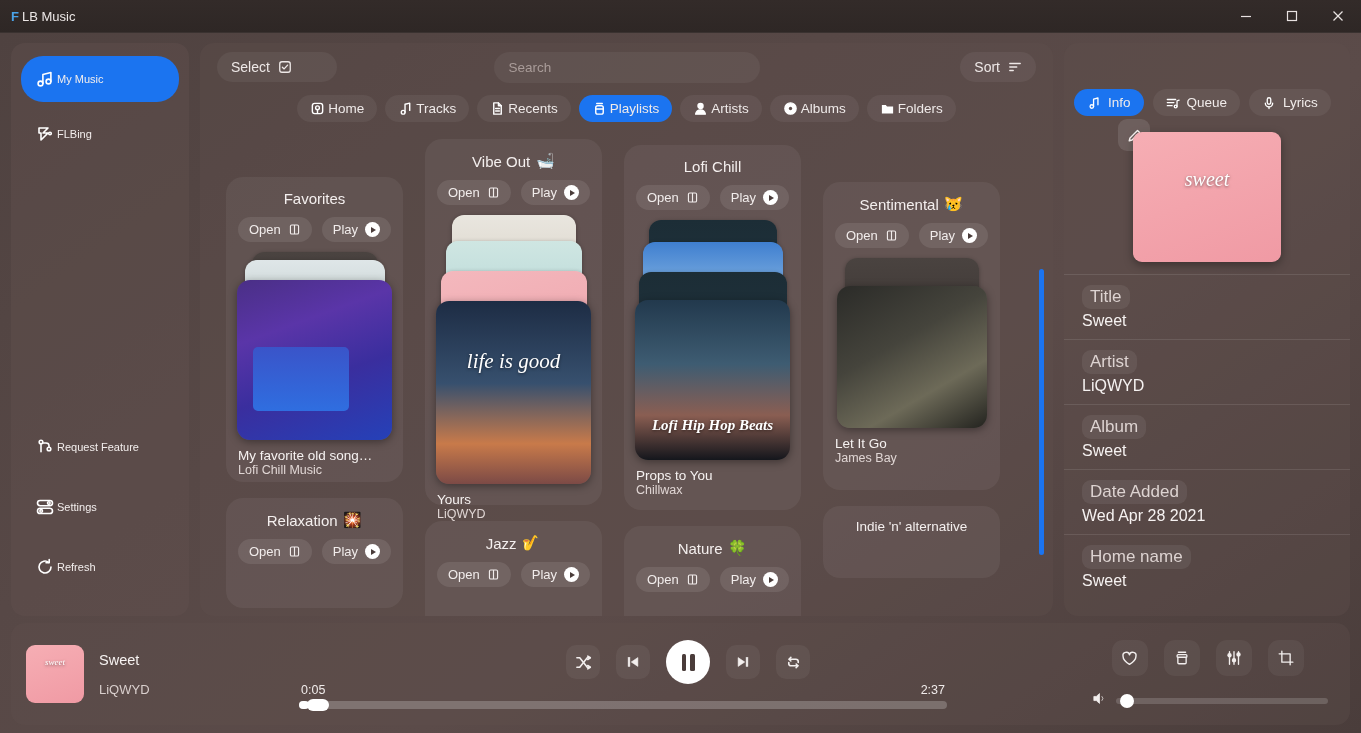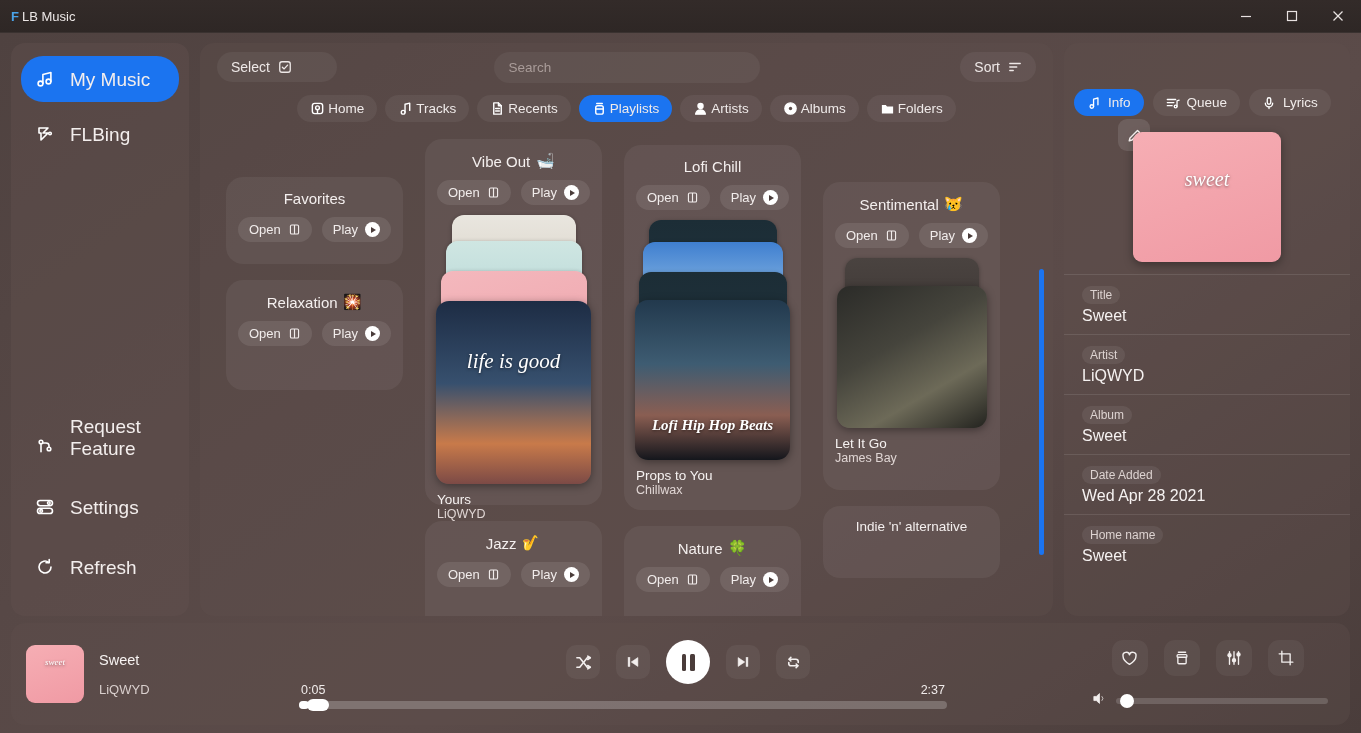--- a/index.html
+++ b/index.html
@@ -36,25 +36,25 @@
   
   #sidebar{
     width:178px; flex:none;
     background:rgba(97,81,78,0.42);
     border-radius:14px;
     padding:13px 0 12px 0;
     display:flex; flex-direction:column;
     height:573px;
   }
   .side-item{
-    display:flex; align-items:flex-end; gap:13px;
+    display:flex; align-items:center; 
     margin:0 10px 9px 10px;
     padding:11px 12px;
     border-radius:22px;
-    font-size:19px;
+    font-size:11px;
     color:#f3eeed;
     cursor:pointer;
   }
   .side-item.active{ background:#1b74f0; }
   .side-item .ico{ width:24px; height:24px; display:flex; align-items:center; justify-content:center; flex:none;}
   .side-item .ico svg{ stroke:#fff; fill:none; stroke-width:1.6; stroke-linecap:round; stroke-linejoin:round;}
   .side-spacer{ flex:1; }
   .side-bottom .side-item{ margin-bottom:14px; }
   .side-bottom .lbl{ line-height:1.12; }
 
@@ -226,21 +226,21 @@
   #editart svg{ stroke:#f3eeed; fill:none; stroke-width:1.5; stroke-linecap:round; stroke-linejoin:round;}
 
   .inforow{
     border-top:1px solid rgba(255,255,255,0.10);
     padding:10px 18px 9px 18px;
   }
   .inforow .k{
     display:inline-block;
     background:rgba(255,255,255,0.07);
     border-radius:9px; padding:2px 8px;
-    font-size:12px; color:#ddd3d1;
+    font-size:17px; color:#ddd3d1;
   }
   .inforow .v{ font-size:16px; color:#f6f2f1; margin-top:3px; }
 
   
   #player{
     position:absolute; left:11px; right:11px; bottom:8px; height:102px;
     background:rgba(97,81,78,0.32);
     border-radius:14px;
     display:flex; align-items:stretch;
   }
@@ -465,20 +465,29 @@
                     <line x1="8" y1="2.5" x2="8" y2="13.5"></line>
                   </svg>
               </div>
               <div class="plbtn">
                 <span>Play</span>
                 <span class="playdot">
                     <i></i>
                   </span>
               </div>
             </div>
+            <div class="stack" style="height:218px">
+              <div class="layer art-gray" style="width:126px;height:150px;top:0;margin-left:-63px;"></div>
+              <div class="layer art-beach" style="width:140px;height:152px;top:8px;margin-left:-70px;"></div>
+              <div class="top art-bedroom" style="width:155px;height:160px;margin-top:28px;"></div>
+              <div class="meta">
+                <div class="t">My favorite old song…</div>
+                <div class="a">Lofi Chill Music</div>
+              </div>
+            </div>
           </div>
 
           <div class="plcard" style="padding-bottom:34px">
             <div class="pltitle">
               <span>Relaxation</span>
               <span>🎇</span>
             </div>
             <div class="plbtns">
               <div class="plbtn">
                 <span>Open</span>

